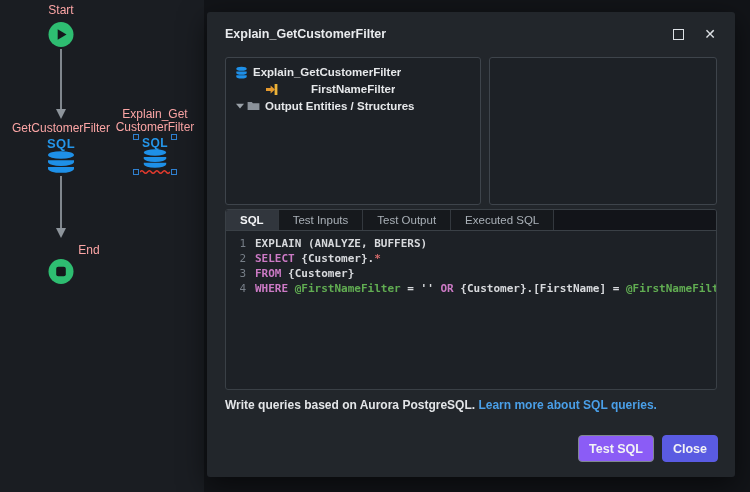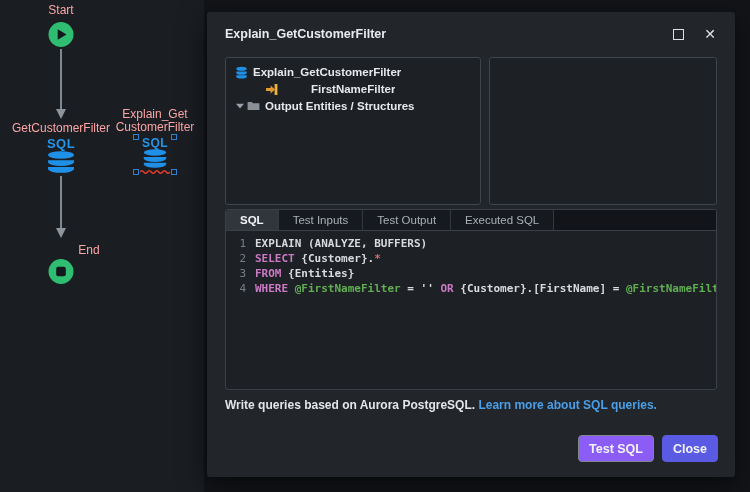--- a/index.html
+++ b/index.html
@@ -189,21 +189,21 @@
     <div class="editor-wrap">
       <div class="tabbar">
         <div class="tab active">SQL</div>
         <div class="tab">Test Inputs</div>
         <div class="tab">Test Output</div>
         <div class="tab">Executed SQL</div>
       </div>
       <div class="code">
           <div class="code-line"><span class="ln">1</span><span class="code-content"><span class="tok-plain">EXPLAIN (ANALYZE, BUFFERS)</span></span></div>
           <div class="code-line"><span class="ln">2</span><span class="code-content"><span class="tok-keyword">SELECT</span><span class="tok-plain"> {Customer}.</span><span class="tok-star">*</span></span></div>
-          <div class="code-line"><span class="ln">3</span><span class="code-content"><span class="tok-keyword">FROM</span><span class="tok-plain"> {Entities}</span></span></div>
+          <div class="code-line"><span class="ln">3</span><span class="code-content"><span class="tok-keyword">FROM</span><span class="tok-plain"> {Customer}</span></span></div>
           <div class="code-line"><span class="ln">4</span><span class="code-content"><span class="tok-keyword">WHERE</span><span class="tok-plain"> </span><span class="tok-param">@FirstNameFilter</span><span class="tok-plain"> = '' </span><span class="tok-keyword">OR</span><span class="tok-plain"> {Customer}.[FirstName] = </span><span class="tok-param">@FirstNameFilter</span></span></div>
         </div>
     </div>
 
     <div class="footer-note">
       <span>Write queries based on Aurora PostgreSQL.</span>
       <a>Learn more about SQL queries.</a>
     </div>
 
     <div class="btn-row">

